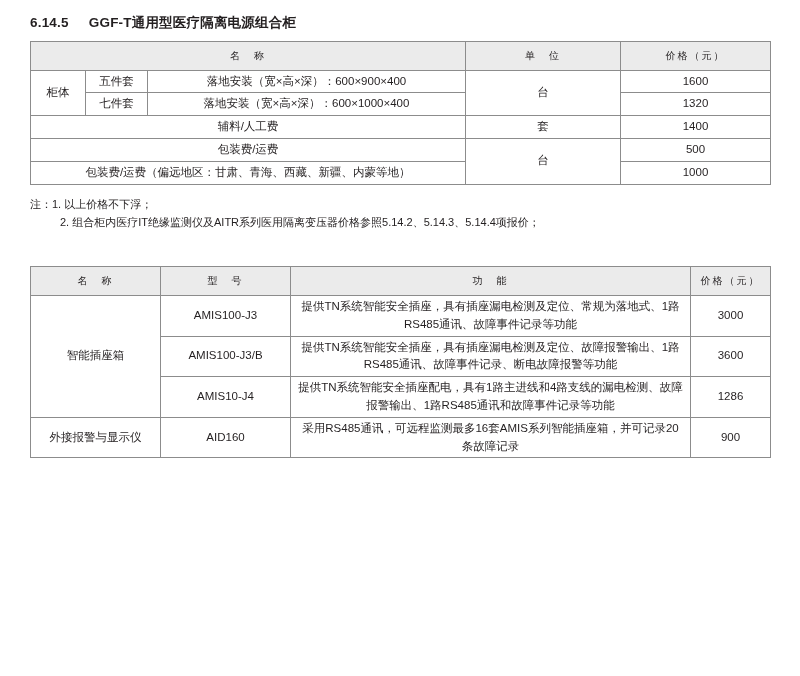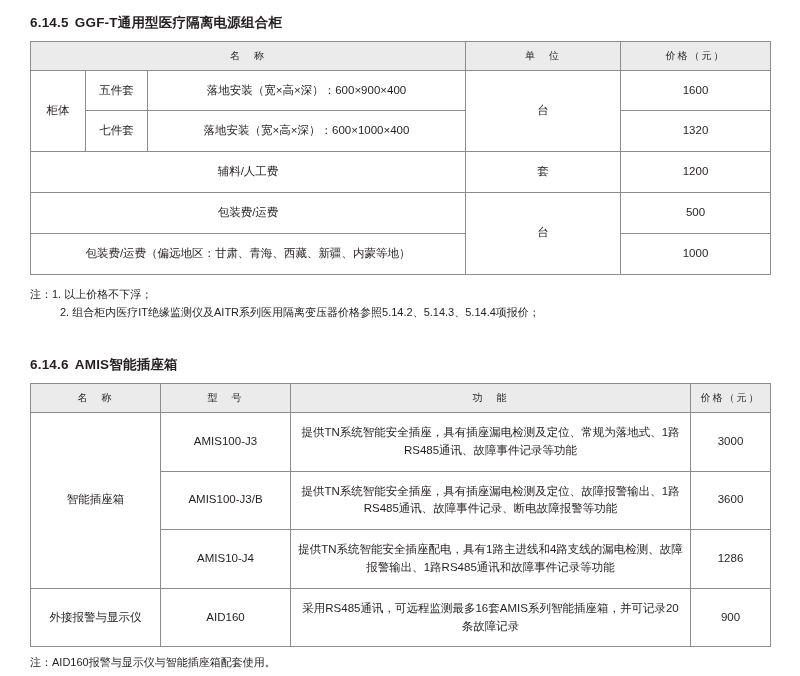--- a/index.html
+++ b/index.html
@@ -19,30 +19,30 @@
   .page {
     padding: 14px 30px 0 30px;
   }
   .section-title {
     font-size: 13.5px;
     font-weight: bold;
     letter-spacing: 0.2px;
     margin: 0 0 9px 0;
     color: #231f20;
   }
-  .section-title .num { margin-right: 6px; }
+  .section-title .num { margin-right: 20px; }
   table.doc {
     width: 740px;
     border-collapse: collapse;
     table-layout: fixed;
     font-size: 11.5px;
   }
   table.doc td, table.doc th {
     border: 1px solid #8c8c8c;
-    padding: 11px 6px;
+    padding: 2px 6px;
     text-align: center;
     vertical-align: middle;
     font-weight: normal;
     line-height: 1.55;
     color: #231f20;
   }
   table.doc thead th {
     background: #ebebeb;
     font-size: 10px;
     padding: 6px 6px;
@@ -111,21 +111,21 @@
         <td>1600</td>
       </tr>
       <tr>
         <td>七件套</td>
         <td class="cell-left">落地安装（宽×高×深）：600×1000×400</td>
         <td>1320</td>
       </tr>
       <tr>
         <td colspan="3">辅料/人工费</td>
         <td>套</td>
-        <td>1200</td>
+        <td>1400</td>
       </tr>
       <tr>
         <td colspan="3">包装费/运费</td>
         <td rowspan="2">台</td>
         <td>500</td>
       </tr>
       <tr>
         <td colspan="3" class="cell-left-pad">包装费/运费（偏远地区：甘肃、青海、西藏、新疆、内蒙等地）</td>
         <td>1000</td>
       </tr>
@@ -137,23 +137,20 @@
       <span class="note-lead">注：</span>
       <span class="note-body">1. 以上价格不下浮；</span>
     </div>
     <div class="note-row notes-indent">
       <span class="note-body">2. 组合柜内医疗IT绝缘监测仪及AITR系列医用隔离变压器价格参照5.14.2、5.14.3、5.14.4项报价；</span>
     </div>
   </div>
 
   <div class="gap-1"></div>
 
-  <div class="section-title">
-    <span class="num">6.14.6</span><span>AMIS智能插座箱</span>
-  </div>
 
   <table class="doc">
     <colgroup>
       <col style="width:130px">
       <col style="width:130px">
       <col style="width:400px">
       <col style="width:80px">
     </colgroup>
     <thead>
       <tr>
@@ -182,17 +179,14 @@
       </tr>
       <tr>
         <td>外接报警与显示仪</td>
         <td>AID160</td>
         <td class="cell-left-pad">采用RS485通讯，可远程监测最多16套AMIS系列智能插座箱，并可记录20条故障记录</td>
         <td>900</td>
       </tr>
     </tbody>
   </table>
 
-  <div class="single-note">
-    <span>注：AID160报警与显示仪与智能插座箱配套使用。</span>
-  </div>
 
 </div>
 
 </body></html>

